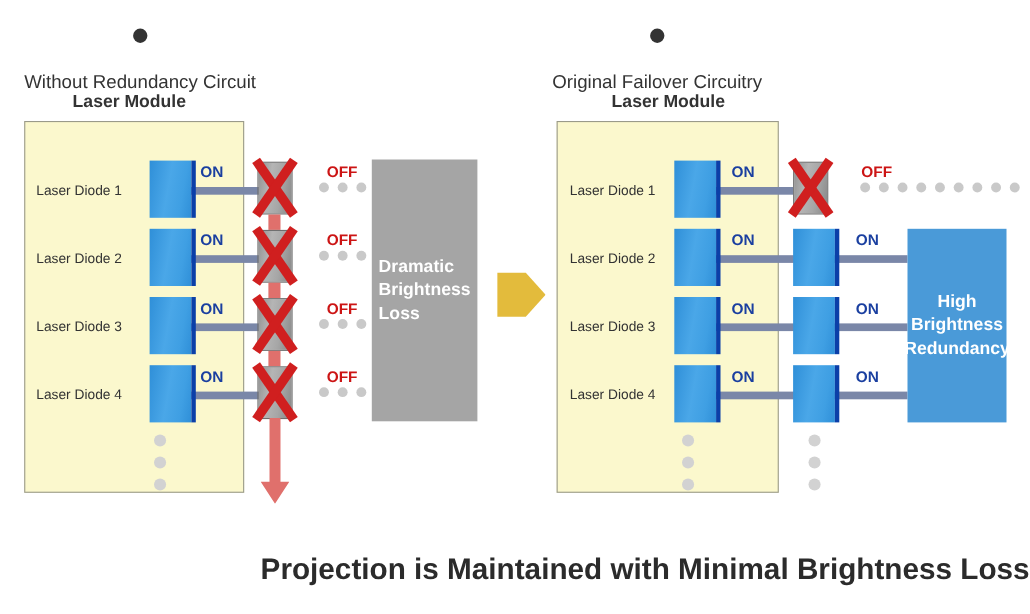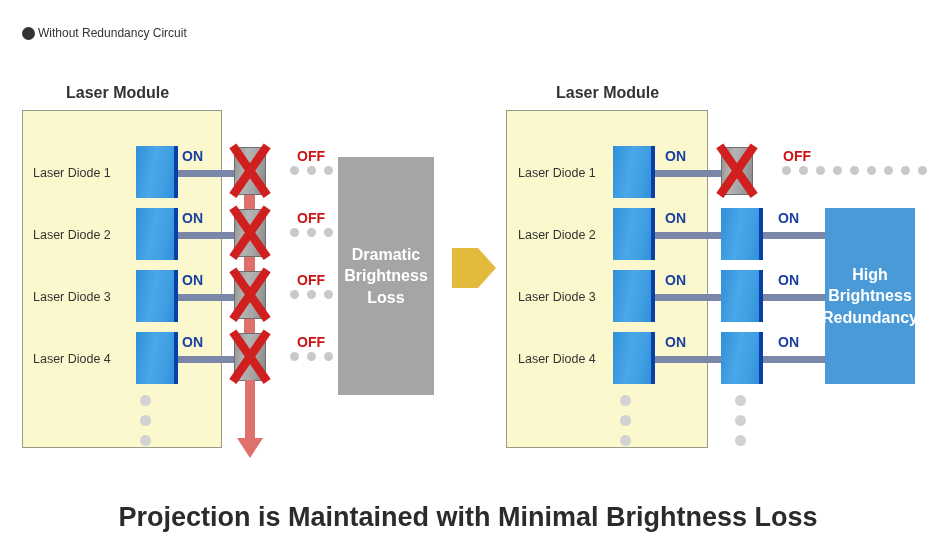--- a/index.html
+++ b/index.html
@@ -9,24 +9,24 @@
     font-family:"Liberation Sans","DejaVu Sans",sans-serif;
     color:#333333;
     overflow:hidden;
     position:relative;
   }
   .stage{position:absolute;left:0;top:0;width:936px;height:558px;}
 
   
   .panel-heading{
     position:absolute;
-    font-size:12px;
+    font-size:17px;
     color:#333333;
     white-space:nowrap;
-    display:flex;align-items:center;gap:3px;
+    display:flex;align-items:center;gap:26px;flex-direction:column;
   }
   .bullet{
     width:13px;height:13px;border-radius:50%;
     background:#333333;display:inline-block;flex:0 0 auto;
   }
   .module-title{
     position:absolute;
     font-size:16px;font-weight:bold;color:#333333;
     white-space:nowrap;
   }
@@ -91,23 +91,22 @@
   .dots-row{position:absolute;display:flex;gap:8px;align-items:center;}
   .dots-row span{width:9px;height:9px;border-radius:50%;background:#c9c9c9;display:block;}
   .dots-col{position:absolute;display:flex;flex-direction:column;gap:9px;align-items:center;}
   .dots-col span{width:11px;height:11px;border-radius:50%;background:#d2d2d2;display:block;}
 
   
   .result-gray{
     position:absolute;
     background:#a5a5a5;
     color:#ffffff;font-weight:bold;font-size:16px;
-    display:flex;align-items:center;justify-content:center;text-align:center;
+    display:flex;align-items:center;justify-content:center;text-align:left;
     line-height:1.35;
-    margin-top:12px;
   }
   .result-blue{
     position:absolute;
     background:#4a9ad8;
     color:#ffffff;font-weight:bold;font-size:16px;
     display:flex;align-items:center;justify-content:center;text-align:center;
     line-height:1.35;
   }
 
   
@@ -117,21 +116,21 @@
     font-size:13.5px;font-weight:bold;color:#e03c3c;
     line-height:1.35;white-space:pre-line;
   }
 
   
   .gold-arrow{position:absolute;}
 
   
   .caption{
     position:absolute;
-    left:0;width:936px;text-align:center;
+    left:0;width:936px;text-align:right;
     font-size:27px;font-weight:bold;color:#2b2b2b;
     white-space:nowrap;
   }
 </style>
 </head>
 <body>
 
 <div class="stage">
 
   <div class="panel-heading" style="left:22px;top:26px;">
@@ -231,20 +230,24 @@
   <div class="result-gray" style="left:338px;top:145px;width:96px;height:238px;">
     <span style="white-space:pre-line;">Dramatic
 Brightness
 Loss</span>
   </div>
 
   <svg class="gold-arrow" style="left:452px;top:240px;width:44px;height:56px;" viewBox="0 0 44 56">
     <polygon points="0,8 26,8 44,28 26,48 0,48" fill="#e3bb3c"></polygon>
   </svg>
 
+  <div class="panel-heading" style="left:502px;top:26px;">
+    <span class="bullet"></span>
+    <span>Original Failover Circuitry</span>
+  </div>
 
   <div class="module-title" style="left:556px;top:84px;">Laser Module</div>
 
   <div class="module-box" style="left:506px;top:110px;width:202px;height:338px;"></div>
 
   <div class="diode-label" style="left:518px;top:166px;">Laser Diode 1</div>
   <div class="wire" style="left:641px;top:170px;width:80px;"></div>
   <div class="diode" style="left:613px;top:146px;width:42px;height:52px;"></div>
   <div class="on-label" style="left:665px;top:148px;">ON</div>
   <div class="failbox" style="left:721px;top:147px;width:32px;height:48px;">

